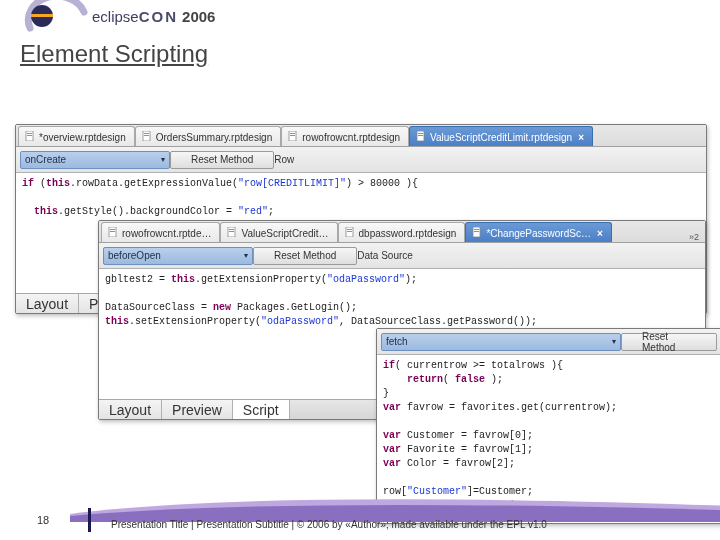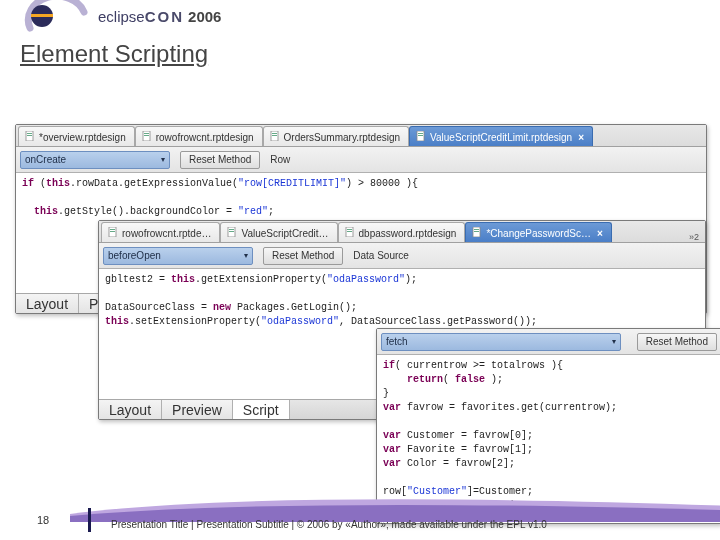--- a/index.html
+++ b/index.html
@@ -4,21 +4,21 @@
 <style>
   * { box-sizing: border-box; margin: 0; padding: 0; }
   body {
     width: 720px; height: 540px;
     font-family: Arial, Helvetica, sans-serif;
     background: #fff;
     position: relative;
     overflow: hidden;
   }
   
-  .header { padding: 4px 28px 0 28px; display: flex; align-items: center; gap: 10px; text-align: center; }
+  .header { padding: 4px 28px 0 28px; display: flex; align-items: center; gap: 4px; text-align: center; }
   .logo-arc {
     width: 60px; height: 24px; position: relative;
   }
   .logo-arc svg { position: absolute; top: -6px; left: -4px; }
   .logo-text { font-size: 15px; color: #3d3d63; }
   .logo-text .con { font-weight: 700; letter-spacing: 2px; color: #4a4a6a; }
   .logo-text .yr { font-weight: 700; color: #444; margin-left: 4px; }
   
   .title { font-size: 24px; color: #444; padding: 12px 20px 8px 20px; font-weight: 400; text-decoration: underline; }
   
@@ -53,38 +53,38 @@
   }
   .tab.active {
     background: linear-gradient(#6c9ad6,#4a7ec7);
     color: #fff;
     border-color: #3a6cb0;
   }
   .tab .file-icon svg { width:10px; height:10px; }
   .tab .close-x { color:#fff; font-weight:700; font-size:10px; margin-left:2px; }
   .tab-overflow { margin-left:auto; padding:0 6px; font-size:9px; color:#555; }
   .toolbar {
-    display:flex; align-items:center; gap:10px;
+    display:flex; align-items:center; 
     background: linear-gradient(#f2f2f2,#e4e4e4);
     border-bottom:1px solid #b0b0b0;
     padding:3px 4px;
     height:26px;
   }
   .combo {
     display:flex; align-items:center; justify-content:space-between;
     height:18px; min-width:150px;
     background: linear-gradient(#b9d0ec,#9cb9df);
     border:1px solid #6d8fc0;
     border-radius:2px;
     font-size:10px; padding:0 4px;
     color:#20304a;
   }
   .combo .chev { font-size:8px; }
   .tbtn {
-    height:18px; padding:0 8px;
+    height:18px; padding:0 20px;
     background: linear-gradient(#f6f6f6,#dedede);
     border:1px solid #9a9a9a;
     border-radius:2px;
     font-size:10px; color:#333;
     display:flex; align-items:center;
   }
   .tlabel { font-size:10px; color:#333; }
   .code {
     flex:1; overflow:hidden;
     font-family: "Courier New", monospace;
@@ -149,29 +149,29 @@
             <rect x="2" y="4" width="5" height="1" fill="#6a8"></rect>
           </svg></span>
         <span>*overview.rptdesign</span>
       </div>
       <div class="tab">
         <span class="file-icon"><svg viewBox="0 0 10 10">
             <rect x="1" y="0" width="7" height="10" fill="#fff" stroke="#888" stroke-width="0.8"></rect>
             <rect x="2" y="2" width="5" height="1" fill="#6a8"></rect>
             <rect x="2" y="4" width="5" height="1" fill="#6a8"></rect>
           </svg></span>
+        <span>OrdersSummary.rptdesign</span>
+      </div>
+      <div class="tab">
+        <span class="file-icon"><svg viewBox="0 0 10 10">
+            <rect x="1" y="0" width="7" height="10" fill="#fff" stroke="#888" stroke-width="0.8"></rect>
+            <rect x="2" y="2" width="5" height="1" fill="#6a8"></rect>
+            <rect x="2" y="4" width="5" height="1" fill="#6a8"></rect>
+          </svg></span>
         <span>rowofrowcnt.rptdesign</span>
-      </div>
-      <div class="tab">
-        <span class="file-icon"><svg viewBox="0 0 10 10">
-            <rect x="1" y="0" width="7" height="10" fill="#fff" stroke="#888" stroke-width="0.8"></rect>
-            <rect x="2" y="2" width="5" height="1" fill="#6a8"></rect>
-            <rect x="2" y="4" width="5" height="1" fill="#6a8"></rect>
-          </svg></span>
-        <span>OrdersSummary.rptdesign</span>
       </div>
       <div class="tab active">
         <span class="file-icon"><svg viewBox="0 0 10 10">
             <rect x="1" y="0" width="7" height="10" fill="#fff" stroke="#888" stroke-width="0.8"></rect>
             <rect x="2" y="2" width="5" height="1" fill="#6a8"></rect>
             <rect x="2" y="4" width="5" height="1" fill="#6a8"></rect>
           </svg></span>
         <span>ValueScriptCreditLimit.rptdesign</span>
         <span class="close-x">×</span>
       </div>

